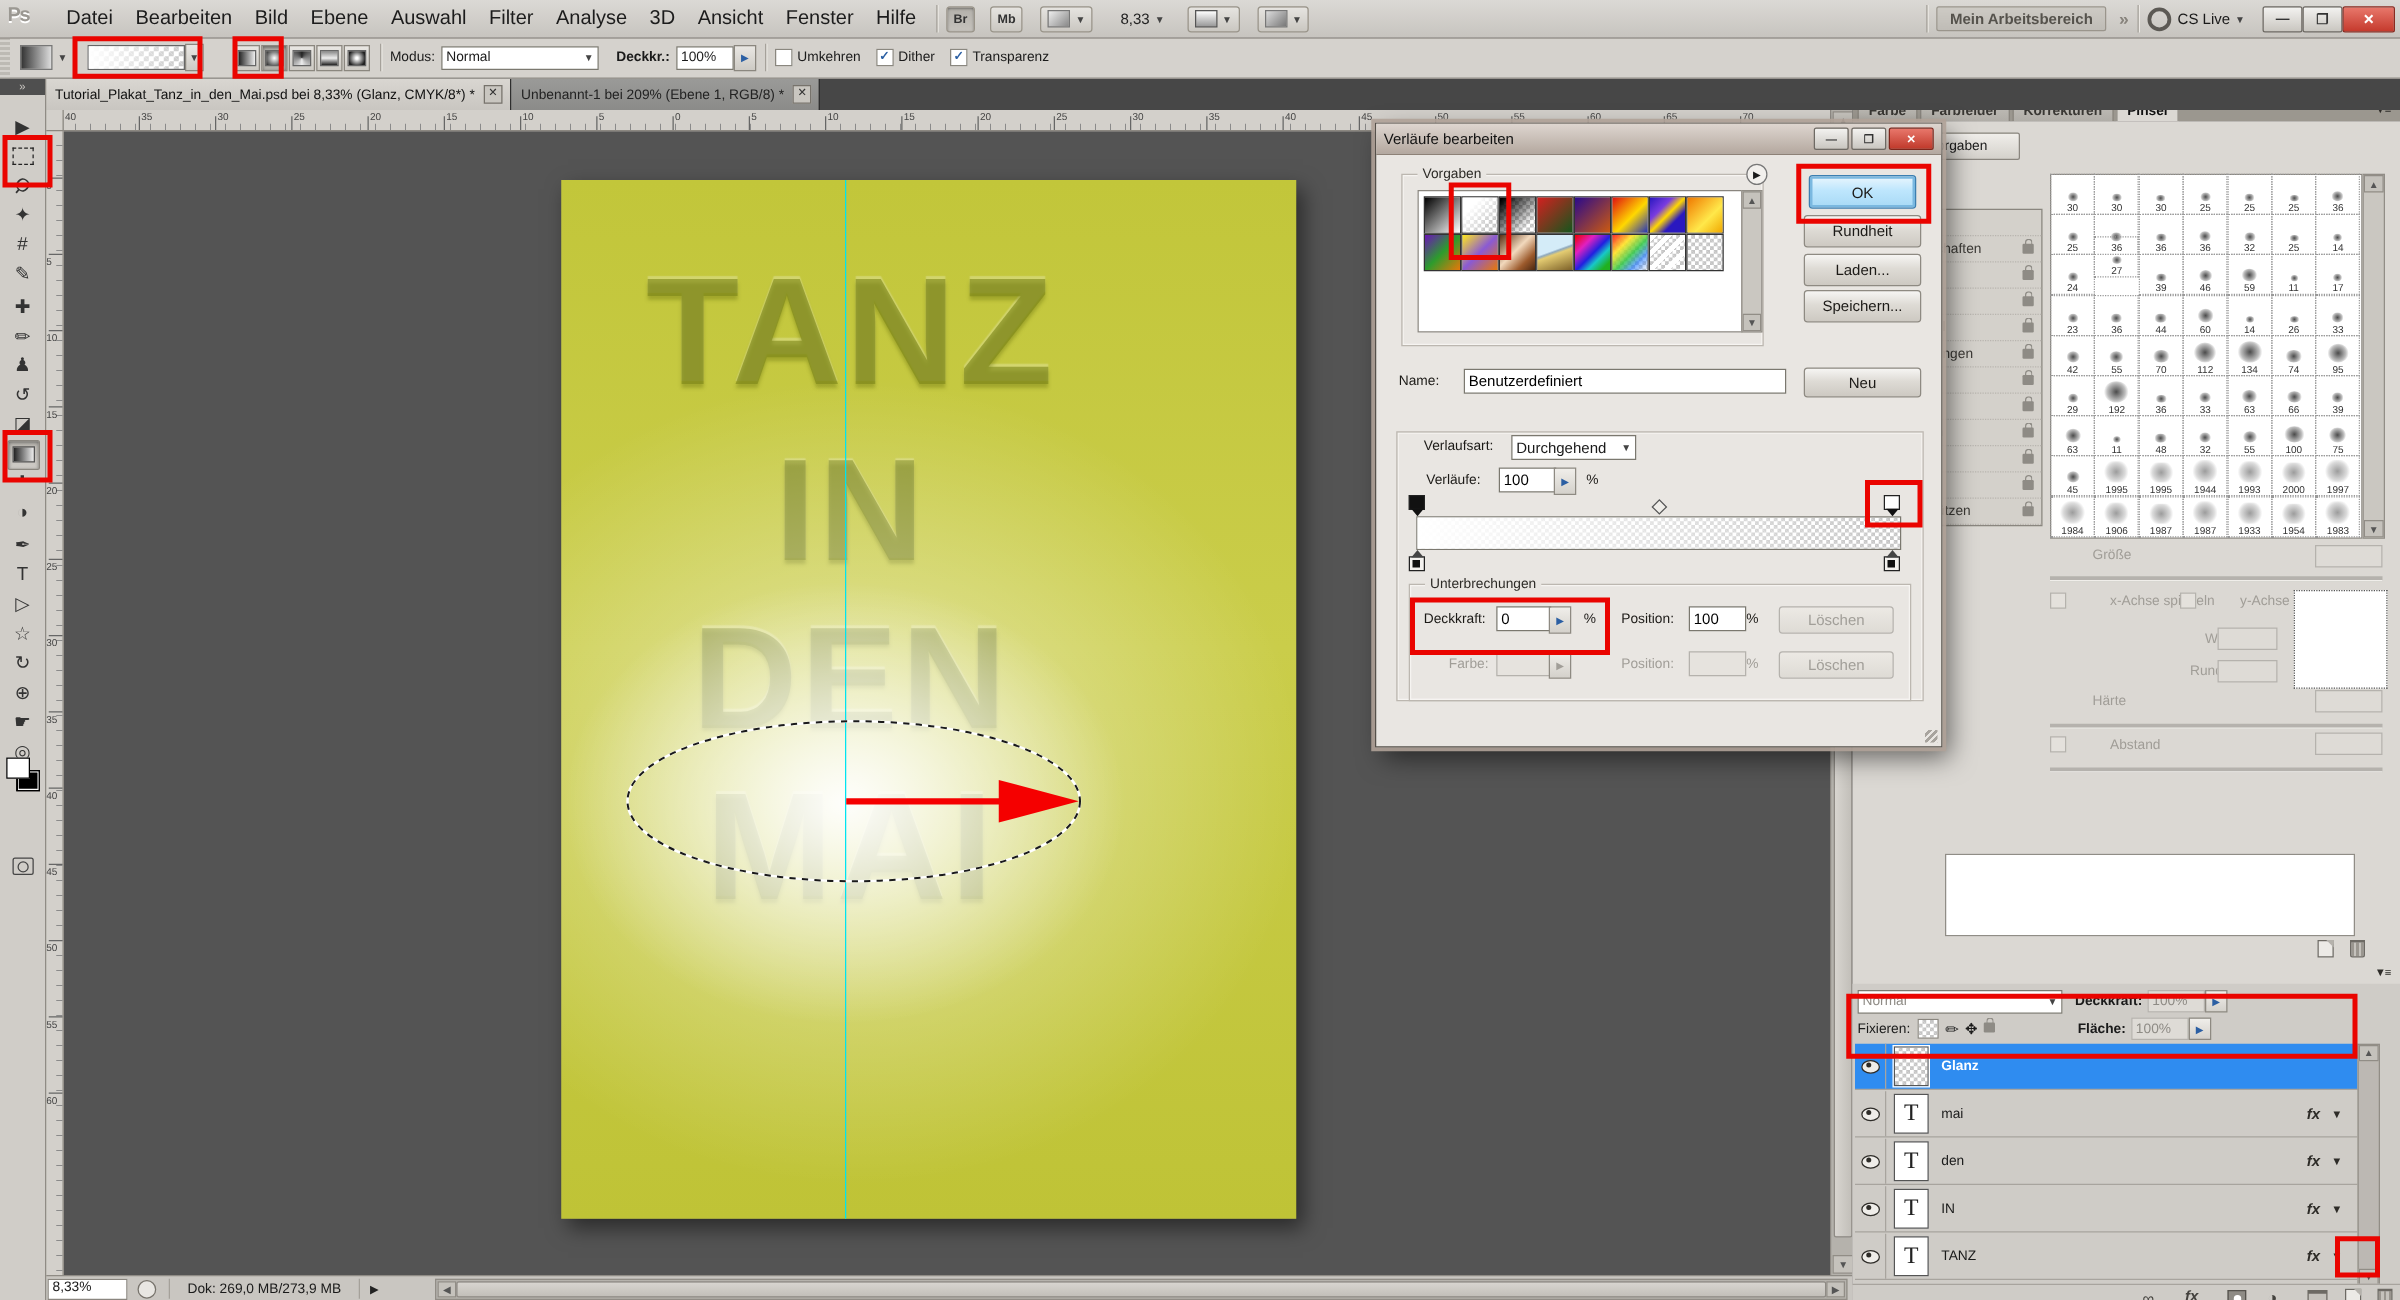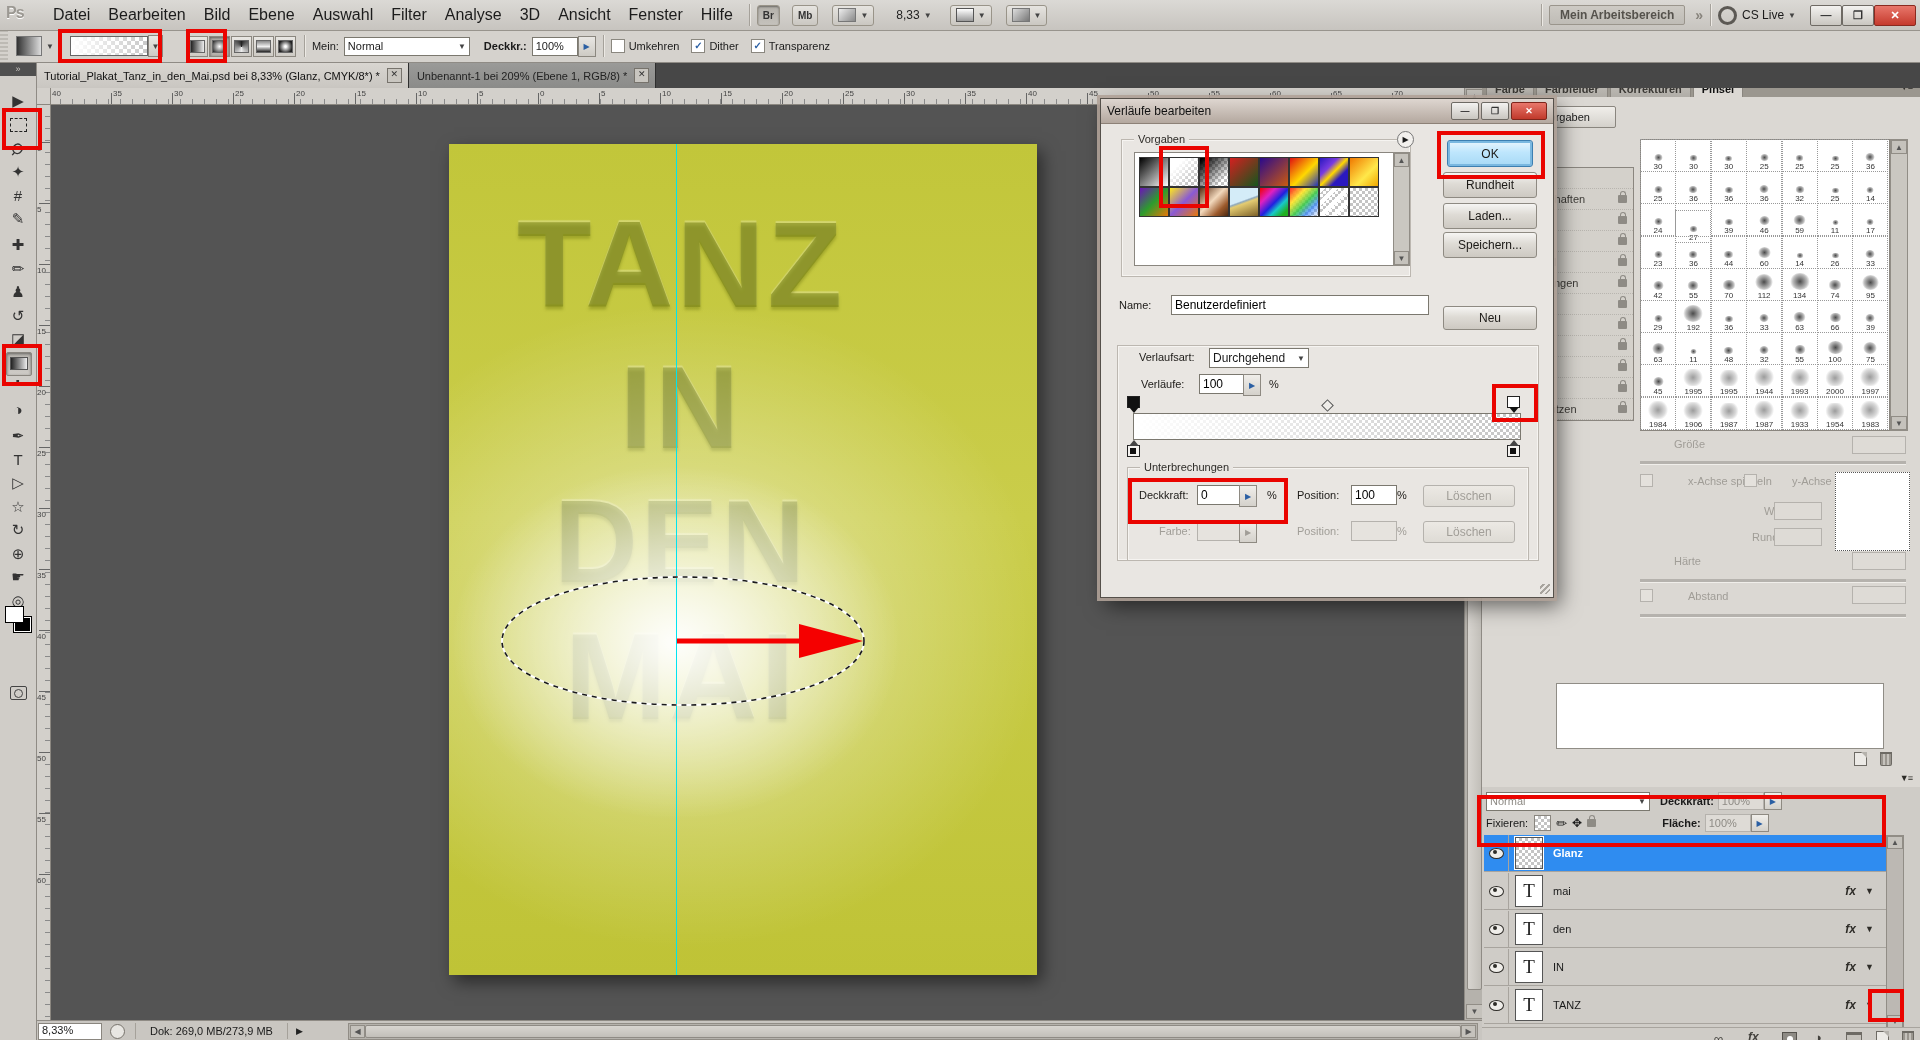--- a/index.html
+++ b/index.html
@@ -230,21 +230,21 @@
     <div class="grad-type-btn">
         <span style="background:conic-gradient(#222,#eee,#222)"></span>
       </div>
     <div class="grad-type-btn">
         <span style="background:linear-gradient(180deg,#888,#eee 50%,#222)"></span>
       </div>
     <div class="grad-type-btn">
         <span style="background:radial-gradient(circle,#fff 10%,#222 80%)"></span>
       </div>
     <div class="vsep"></div>
-    <span style="font-size:11px">Mein:</span>
+    <span style="font-size:11px">Modus:</span>
     <div class="opt-select" style="width:118px;margin-left:5px;justify-content:space-between">
         <span>Normal</span>
         <span class="dd-arrow">▼</span>
       </div>
     <div style="width:14px"></div>
     <span style="font-size:11px;font-weight:bold">Deckkr.:</span>
     <div class="opt-select" style="width:38px;margin-left:5px">
         <span>100%</span>
       </div>
     <div style="width:16px;height:19px;border:1px solid #8b877f;background:linear-gradient(#e9e7e3,#cdcac4);display:flex;align-items:center;justify-content:center;font-size:8px;color:#2b5fa3">▶</div>
@@ -595,21 +595,21 @@
             <span class="num">25</span>
           </div>
           <div class="bcell" style="left: 212.4px; top: 32.2px;">
             <span class="blob" style="width: 8px; height: 6px;"></span>
             <span class="num">14</span>
           </div>
           <div class="bcell" style="left: 0px; top: 64.4px;">
             <span class="blob" style="width: 9px; height: 7px;"></span>
             <span class="num">24</span>
           </div>
-          <div class="bcell" style="left: 35.4px; top: 71px;">
+          <div class="bcell" style="left: 35.4px; top: 50px;">
             <span class="blob" style="width: 9px; height: 6px;"></span>
             <span class="num">27</span>
           </div>
           <div class="bcell" style="left: 70.8px; top: 64.4px;">
             <span class="blob" style="width: 10px; height: 6px;"></span>
             <span class="num">39</span>
           </div>
           <div class="bcell" style="left: 106.2px; top: 64.4px;">
             <span class="blob" style="width: 11px; height: 9px;"></span>
             <span class="num">46</span>
@@ -998,21 +998,21 @@
       </div>
     <div class="w7btn" style="left:342px;top:104px;width:92px;height:24px">
         <span>Laden...</span>
       </div>
     <div class="w7btn" style="left:342px;top:133px;width:92px;height:24px">
         <span>Speichern...</span>
       </div>
 
     <span class="dlg-lbl" style="left:18px;top:200px">Name:</span>
     <input class="fld" style="left: 70px; top: 196px; width: 250px; height: 18px;" value="Benutzerdefiniert">
-    <div class="w7btn" style="left:342px;top:207px;width:92px;height:22px">
+    <div class="w7btn" style="left:342px;top:195px;width:92px;height:22px">
         <span>Neu</span>
       </div>
 
     <div class="fieldset" style="left:16px;top:246px;width:420px;height:214px"></div>
     <span class="dlg-lbl" style="left:38px;top:252px">Verlaufsart:</span>
     <div class="fld" style="left:108px;top:249px;width:92px;height:18px;display:flex;align-items:center;justify-content:space-between">
         <span>Durchgehend</span>
         <span class="dd-arrow">▼</span>
       </div>
     <span class="dlg-lbl" style="left:40px;top:279px">Verläufe:</span>

